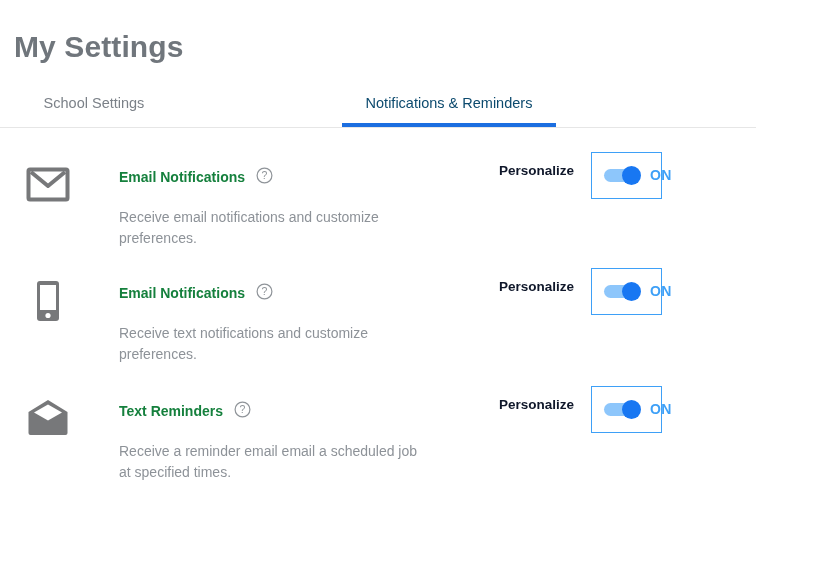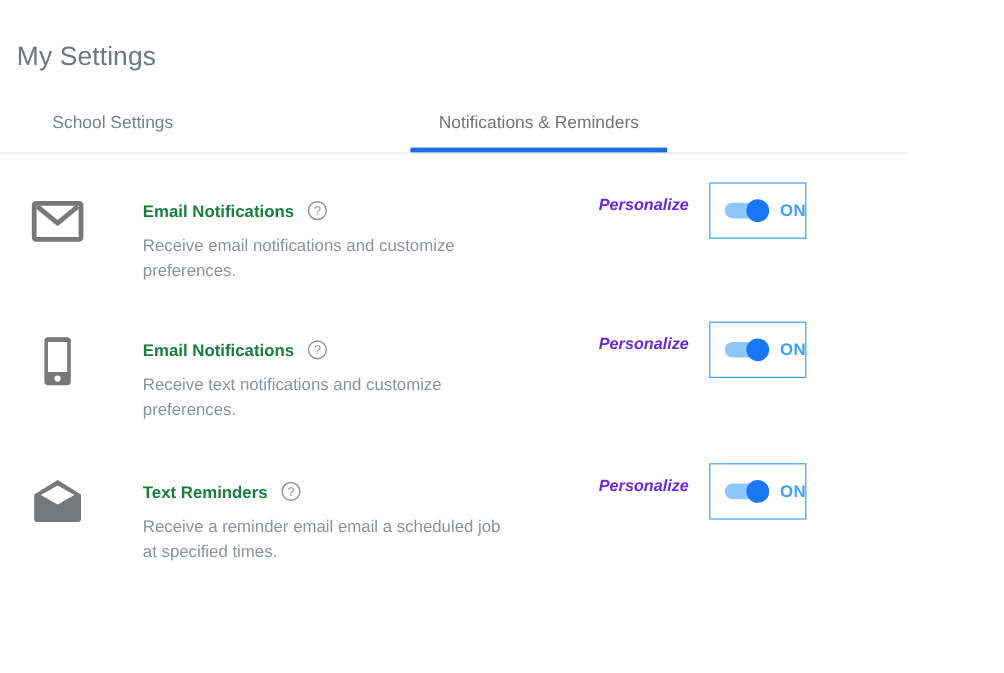--- a/index.html
+++ b/index.html
@@ -15,22 +15,22 @@
     color: #6d7278;
     overflow: hidden;
     position: relative;
   }
 
   
   .page-title {
     position: absolute;
     left: 14px;
     top: 28px;
-    font-size: 22px;
-    font-weight: 400;
+    font-size: 30px;
+    font-weight: 700;
     color: #70767c;
     letter-spacing: 0.1px;
     line-height: 38px;
     white-space: nowrap;
   }
 
   
   .tabs {
     position: absolute;
     left: 0;
@@ -45,21 +45,21 @@
     height: 41px;
     font-size: 14.5px;
     color: #7b8188;
     line-height: 34px;
     white-space: nowrap;
     cursor: pointer;
     text-align: center;
   }
   .tab-0 { left: 14px;  width: 160px; }
   .tab-1 { left: 178px; width: 160px; }
-  .tab-2 { left: 342px; width: 214px; color: #737373; }
+  .tab-2 { left: 342px; width: 214px; color: #0c4a6e; }
   .tab.active .tab-underline {
     position: absolute;
     left: 0;
     bottom: 0;
     width: 100%;
     height: 4px;
     background: #1b6ee0;
   }
 
   
@@ -100,48 +100,47 @@
     display: inline-block;
     vertical-align: middle;
     width: 17px;
     height: 17px;
     margin-left: 7px;
     position: relative;
     top: -1px;
     cursor: pointer;
   }
   .row-desc {
-    margin-top: 9px;
+    margin-top: 21px;
     font-size: 14px;
     font-weight: 400;
     color: #8d9298;
     line-height: 21px;
     width: 300px;
   }
 
   
   .personalize {
     position: absolute;
     left: 499px;
     top: 12px;
     font-size: 13.5px;
     font-weight: bold;
-    color: #6d28d9;
+    color: #0f172a;
     line-height: 18px;
     cursor: pointer;
     white-space: nowrap;
-    font-style: italic;
   }
 
   
   .toggle-box {
     position: absolute;
     left: 591px;
     top: 2px;
-    width: 81px;
+    width: 71px;
     height: 47px;
     border: 1px solid #3ea0f7;
     background: #ffffff;
     cursor: pointer;
   }
   .switch {
     position: absolute;
     left: 12px;
     top: 15px;
     width: 40px;

